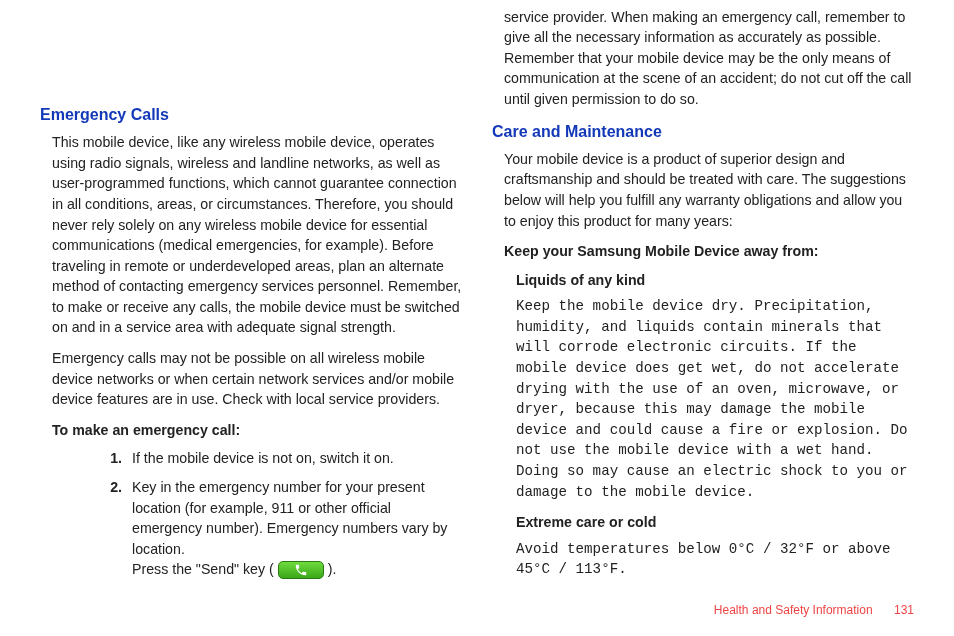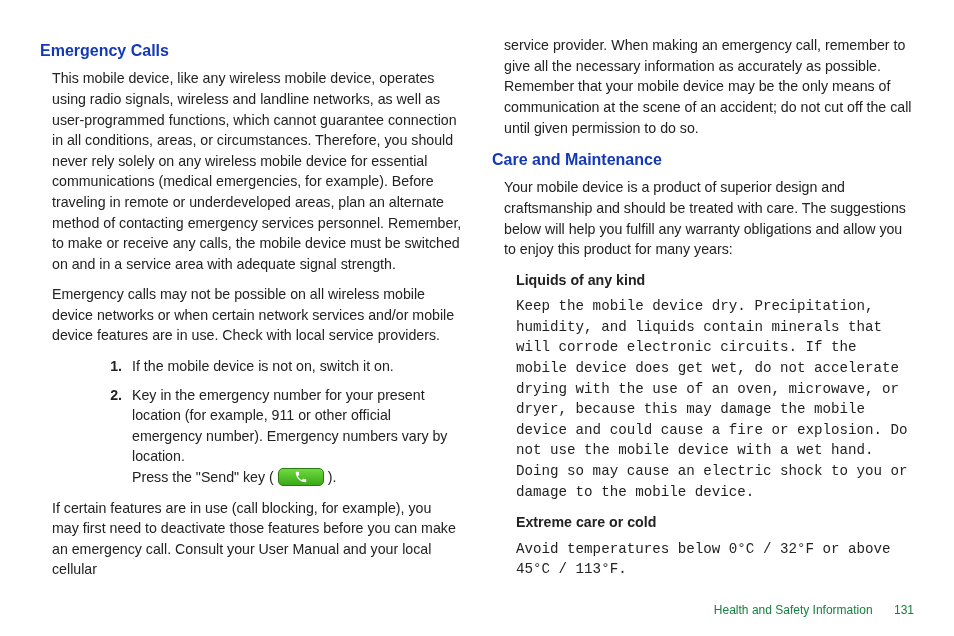--- a/index.html
+++ b/index.html
@@ -72,53 +72,54 @@
       position: relative;
       top: -1px;
     }
     .send-key svg {
       display: block;
       margin: 1px auto;
     }
     .footer {
       text-align: right;
       font-size: 12px;
-      color: #15803d;
+      color: #ef4444;
       margin-top: 12px;
     }
     .footer .page-num {
       margin-left: 18px;
     }
   </style>
 </head>
 <body>
 
 <div class="columns">
   <div class="col">
     <h2>Emergency Calls</h2>
     <p>This mobile device, like any wireless mobile device, operates using radio signals, wireless and landline networks, as well as user-programmed functions, which cannot guarantee connection in all conditions, areas, or circumstances. Therefore, you should never rely solely on any wireless mobile device for essential communications (medical emergencies, for example). Before traveling in remote or underdeveloped areas, plan an alternate method of contacting emergency services personnel. Remember, to make or receive any calls, the mobile device must be switched on and in a service area with adequate signal strength.</p>
     <p>Emergency calls may not be possible on all wireless mobile device networks or when certain network services and/or mobile device features are in use. Check with local service providers.</p>
+    <p class="bold">To make an emergency call:</p>
     <ol>
       <li>If the mobile device is not on, switch it on.</li>
       <li>
         <div>Key in the emergency number for your present location (for example, 911 or other official emergency number). Emergency numbers vary by location.</div>
         <div>
           <span>Press the "Send" key ( </span><span class="send-key"><svg width="14" height="14" viewBox="0 0 24 24" fill="white">
                 <path d="M6.6 10.8c1.4 2.8 3.8 5.1 6.6 6.6l2.2-2.2c.3-.3.7-.4 1-.2 1.1.4 2.3.6 3.6.6.6 0 1 .4 1 1V20c0 .6-.4 1-1 1C10.6 21 3 13.4 3 4c0-.6.4-1 1-1h3.5c.6 0 1 .4 1 1 0 1.2.2 2.4.6 3.6.1.4 0 .8-.3 1l-2.2 2.2z"></path>
               </svg></span><span> ).</span>
         </div>
       </li>
     </ol>
-    <p>If certain features are in use (call blocking, for example), you may first need to deactivate those features before you can make an emergency call. Consult your User Manual and your local cellular</p>
   </div>
 
   <div class="col col-right">
     <p>service provider. When making an emergency call, remember to give all the necessary information as accurately as possible. Remember that your mobile device may be the only means of communication at the scene of an accident; do not cut off the call until given permission to do so.</p>
     <h2>Care and Maintenance</h2>
     <p>Your mobile device is a product of superior design and craftsmanship and should be treated with care. The suggestions below will help you fulfill any warranty obligations and allow you to enjoy this product for many years:</p>
+    <p class="bold">Keep your Samsung Mobile Device away from:</p>
     <p class="bold-indent">Liquids of any kind</p>
     <p class="indent">Keep the mobile device dry. Precipitation, humidity, and liquids contain minerals that will corrode electronic circuits. If the mobile device does get wet, do not accelerate drying with the use of an oven, microwave, or dryer, because this may damage the mobile device and could cause a fire or explosion. Do not use the mobile device with a wet hand. Doing so may cause an electric shock to you or damage to the mobile device.</p>
     <p class="bold-indent">Extreme care or cold</p>
     <p class="indent">Avoid temperatures below 0°C / 32°F or above 45°C / 113°F.</p>
   </div>
 </div>
 
 <div class="footer">
   <span>Health and Safety Information</span>
   <span class="page-num">131</span>

